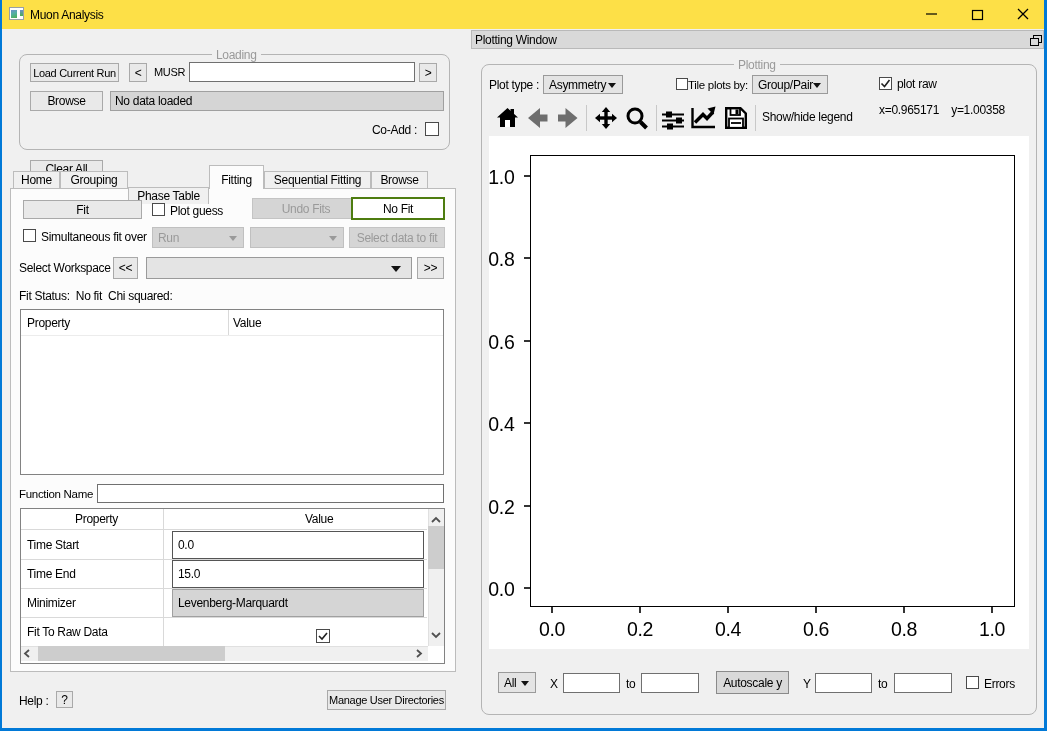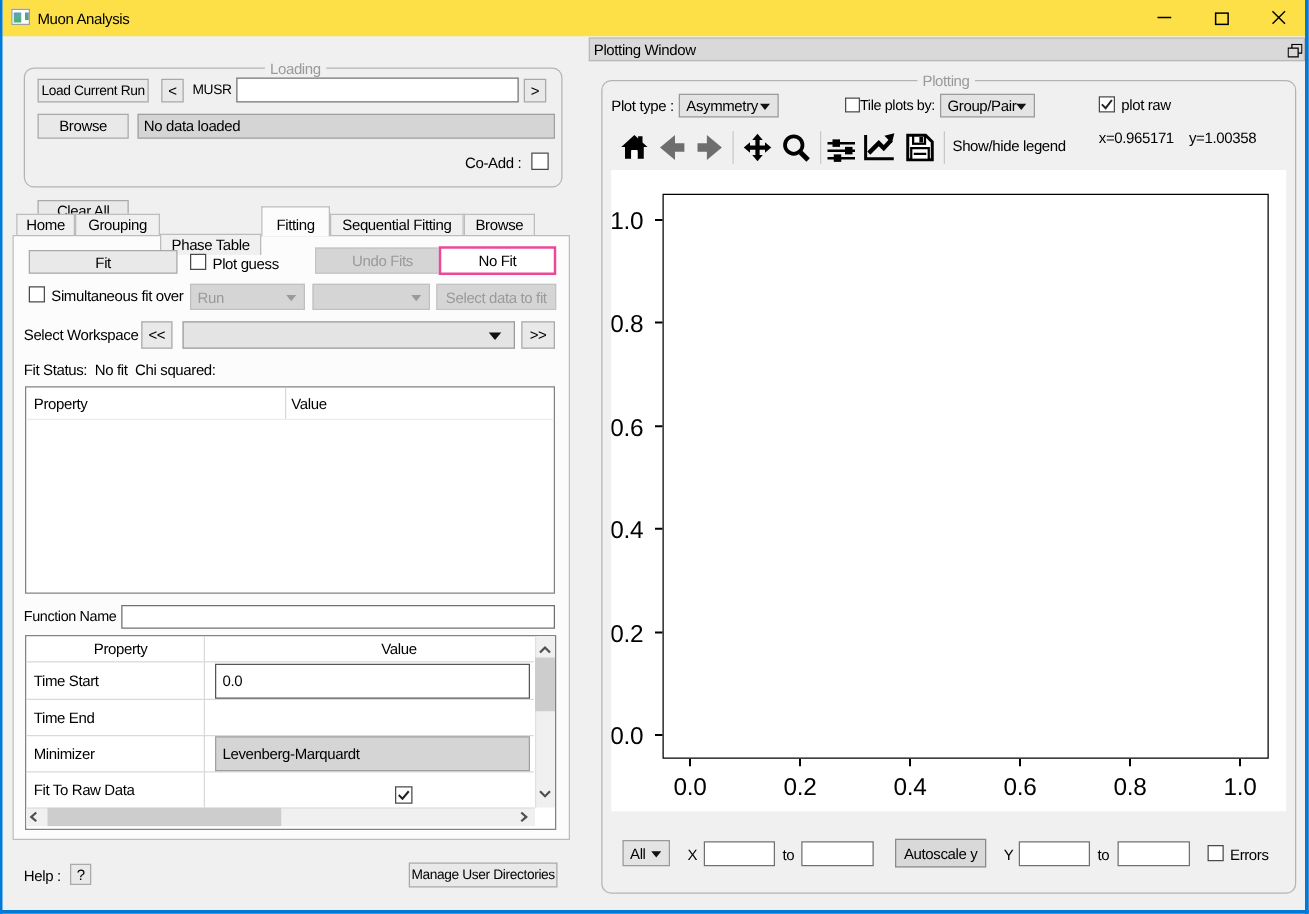--- a/index.html
+++ b/index.html
@@ -75,21 +75,21 @@
   <div class="tab" style="left:60px;width:68px;">Grouping</div>
   <div class="tab" style="left:128px;width:81px;margin-top:16px;">Phase Table</div>
   <div class="tab sel" style="left:209px;width:55px;">Fitting</div>
   <div class="tab" style="left:264px;width:107px;">Sequential Fitting</div>
   <div class="tab" style="left:371px;width:57px;">Browse</div>
 
   <div class="btn" style="left:23px;top:200px;width:119px;height:19px;">Fit</div>
   <div class="cb" style="left:152px;top:203px;"></div>
   <div class="lbl" style="left:170px;top:204px;">Plot guess</div>
   <div class="btn dis" style="left:252px;top:198px;width:108px;height:21px;">Undo Fits</div>
-  <div class="btn" style="left:351px;top:197px;width:94px;height:23px;background:#fff;border:2px solid #ec4899;">No Fit</div>
+  <div class="btn" style="left:351px;top:197px;width:94px;height:23px;background:#fff;border:2px solid #4d7c0f;">No Fit</div>
 
   <div class="cb" style="left:23px;top:229px;"></div>
   <div class="lbl" style="left:41px;top:230px;">Simultaneous fit over</div>
   <div class="combo dis" style="left:152px;top:227px;width:92px;height:21px;padding-left:5px;">Run<span class="arrow"></span></div>
   <div class="combo dis" style="left:250px;top:227px;width:94px;height:21px;">
       <span class="arrow"></span>
     </div>
   <div class="btn dis" style="left:349px;top:227px;width:96px;height:21px;">Select data to fit</div>
 
   <div class="lbl" style="left:19px;top:261px;">Select Workspace</div>
@@ -116,20 +116,21 @@
   <div class="sep" style="left:163px;top:509px;height:137px;background:#d9d9d9;"></div>
   <div style="position:absolute;left:21px;top:529px;width:406px;height:1px;background:#d9d9d9;z-index:2;"></div>
   <div style="position:absolute;left:21px;top:559px;width:406px;height:1px;background:#d9d9d9;z-index:2;"></div>
   <div style="position:absolute;left:21px;top:588px;width:406px;height:1px;background:#d9d9d9;z-index:2;"></div>
   <div style="position:absolute;left:21px;top:617px;width:406px;height:1px;background:#d9d9d9;z-index:2;"></div>
   <div class="lbl" style="left:27px;top:538px;">Time Start</div>
   <div class="lbl" style="left:27px;top:567px;">Time End</div>
   <div class="lbl" style="left:27px;top:596px;">Minimizer</div>
   <div class="lbl" style="left:27px;top:625px;">Fit To Raw Data</div>
   <div class="field" style="left:172px;top:531px;width:252px;height:28px;border-color:#555;display:flex;align-items:center;padding-left:5px;box-sizing:border-box;">0.0</div>
+  <div class="field" style="left:172px;top:560px;width:252px;height:28px;border-color:#555;display:flex;align-items:center;padding-left:5px;box-sizing:border-box;">15.0</div>
   <div class="field gray" style="left:172px;top:589px;width:252px;height:28px;display:flex;align-items:center;padding-left:5px;box-sizing:border-box;">Levenberg-Marquardt</div>
   <div class="cb" style="left:316px;top:629px;width:14px;height:14px;"></div>
   <svg style="position:absolute;left:316px;top:629px;z-index:3;" width="14" height="14">
       <polyline points="3,7 6,10 11,4" fill="none" stroke="#222" stroke-width="1.6"></polyline>
     </svg>
 
   <div style="position:absolute;left:428px;top:509px;width:16px;height:137px;background:#f0f0f0;border-left:1px solid #e0e0e0;box-sizing:border-box;z-index:2;"></div>
   <svg style="position:absolute;left:428px;top:509px;z-index:3;" width="16" height="137">
     <polyline points="4,13 8,9 12,13" fill="none" stroke="#505050" stroke-width="1.8"></polyline>
     <rect x="0" y="17" width="16" height="43" fill="#cdcdcd"></rect>

